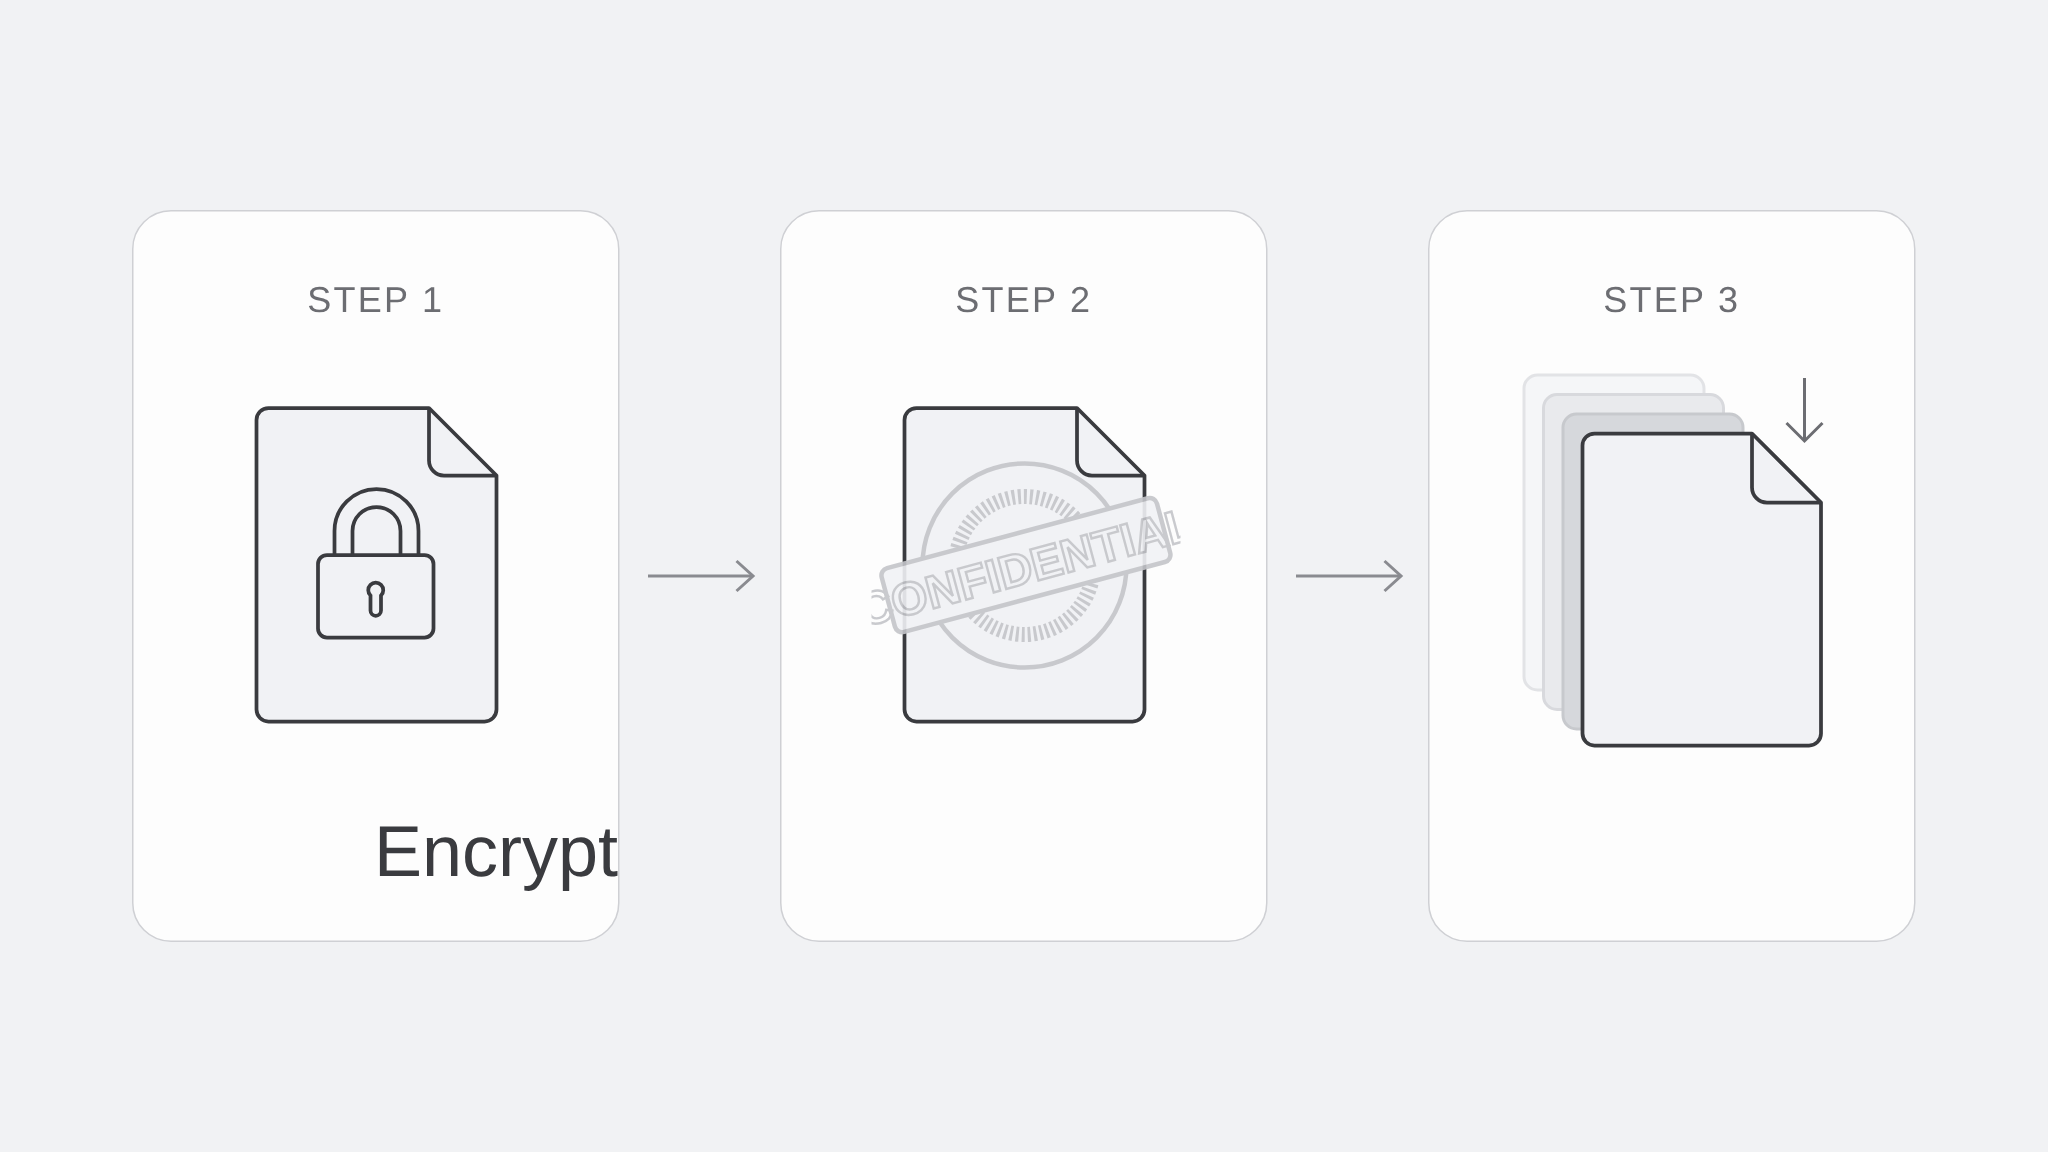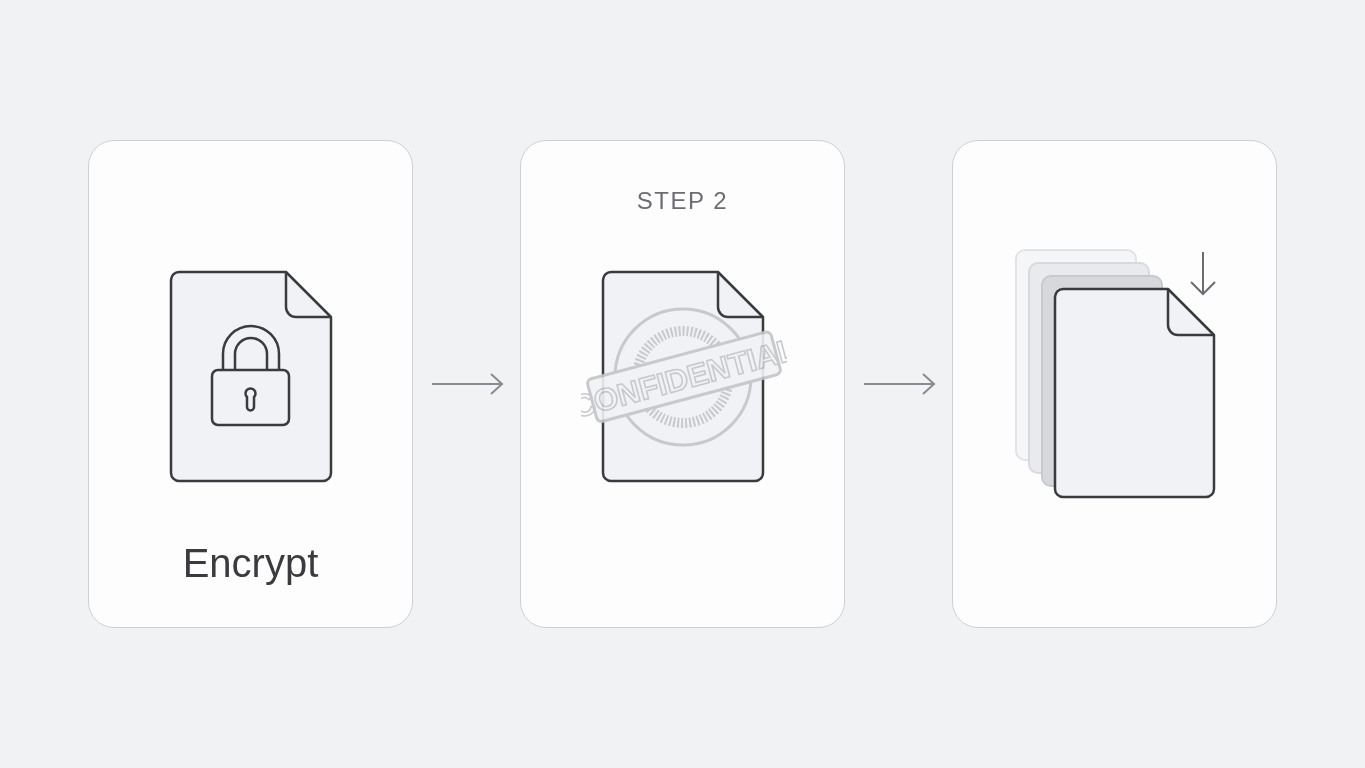--- a/index.html
+++ b/index.html
@@ -11,30 +11,31 @@
   .card {
     position:absolute; top:140px; width:325px; height:488px;
     background:#fdfdfd; border:1.5px solid #cfd0d4; border-radius:26px;
     box-sizing:border-box;
   }
   .card .step {
     position:absolute; top:46px; left:0; right:0; text-align:center;
     font-size:24px; letter-spacing:1.5px; color:#6c6d72;
   }
   .card .title {
-    position:absolute; top:400px; left:0; right:0; text-align:center;
-    font-size:40px; color:#3a3b3f;
+    position:absolute; top:400px; left:0; right:0; text-align:right;
+    font-size:48px; color:#3a3b3f;
   }
   .card svg.icon { position:absolute; }
   .arrow { position:absolute; top:372px; }
 </style>
 </head>
 <body>
 
 <div class="card" style="left:88px;">
+  <div class="step">STEP 1</div>
   <svg class="icon" style="left:80px; top:128px;" width="166" height="216" viewBox="0 0 166 216">
     <path d="M10 3 H117 L162 48 V204 a8 8 0 0 1 -8 8 H10 a8 8 0 0 1 -8 -8 V11 a8 8 0 0 1 8 -8 Z" fill="#f1f2f5" stroke="#3a3b3f" stroke-width="2.5" stroke-linejoin="round"></path>
     <path d="M117 3 V38 a10 10 0 0 0 10 10 H162" fill="none" stroke="#3a3b3f" stroke-width="2.5" stroke-linejoin="round"></path>
     <path d="M54 102 V85 a28 28 0 0 1 56 0 V102" fill="none" stroke="#3a3b3f" stroke-width="2.5"></path>
     <path d="M66 102 V85 a16 16 0 0 1 32 0 V102" fill="none" stroke="#3a3b3f" stroke-width="2.5"></path>
     <rect x="43" y="101" width="77" height="55" rx="6" fill="#f1f2f5" stroke="#3a3b3f" stroke-width="2.5"></rect>
     <path d="M78 128 a5 5 0 1 1 7 0 V138 a3.5 3.5 0 0 1 -7 0 Z" fill="none" stroke="#3a3b3f" stroke-width="2.5"></path>
   </svg>
   <div class="title">Encrypt</div>
 </div>
@@ -59,20 +60,21 @@
     </g>
   </svg>
 </div>
 
 <svg class="arrow" style="left:862px;" width="76" height="24" viewBox="0 0 76 24">
   <line x1="2" y1="12" x2="71" y2="12" stroke="#8a8b90" stroke-width="2"></line>
   <polyline points="61,2 72,12 61,22" fill="none" stroke="#8a8b90" stroke-width="2"></polyline>
 </svg>
 
 <div class="card" style="left:952px;">
+  <div class="step">STEP 3</div>
   <svg class="icon" style="left:60px; top:105px;" width="210" height="260" viewBox="0 0 210 260">
     <rect x="3" y="4" width="120" height="210" rx="9" fill="#f5f6f8" stroke="#e2e3e6" stroke-width="2"></rect>
     <rect x="16" y="17" width="120" height="210" rx="9" fill="#e9eaed" stroke="#d8d9dd" stroke-width="2"></rect>
     <rect x="29" y="30" width="120" height="210" rx="9" fill="#d6d8dc" stroke="#c7c9cd" stroke-width="2"></rect>
     <path d="M50 43 H155 L201 89 V243 a8 8 0 0 1 -8 8 H50 a8 8 0 0 1 -8 -8 V51 a8 8 0 0 1 8 -8 Z" fill="#f1f2f5" stroke="#3a3b3f" stroke-width="2.5" stroke-linejoin="round"></path>
     <path d="M155 43 V79 a10 10 0 0 0 10 10 H201" fill="none" stroke="#3a3b3f" stroke-width="2.5" stroke-linejoin="round"></path>
     <g>
       <line x1="190" y1="6" x2="190" y2="48" stroke="#6c6d72" stroke-width="2"></line>
       <polyline points="178,36 190,48 202,36" fill="none" stroke="#6c6d72" stroke-width="2"></polyline>
     </g>

